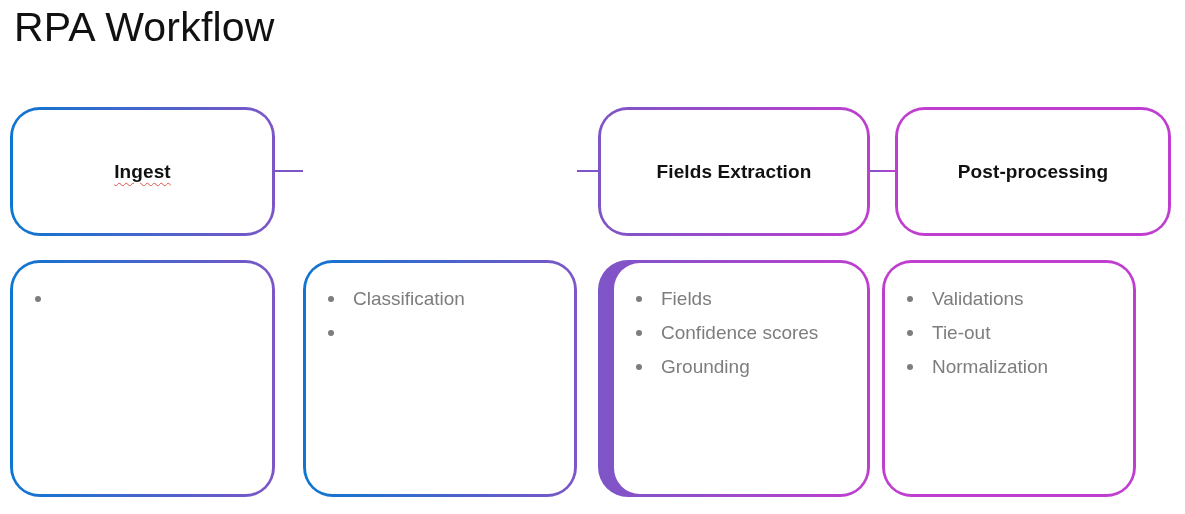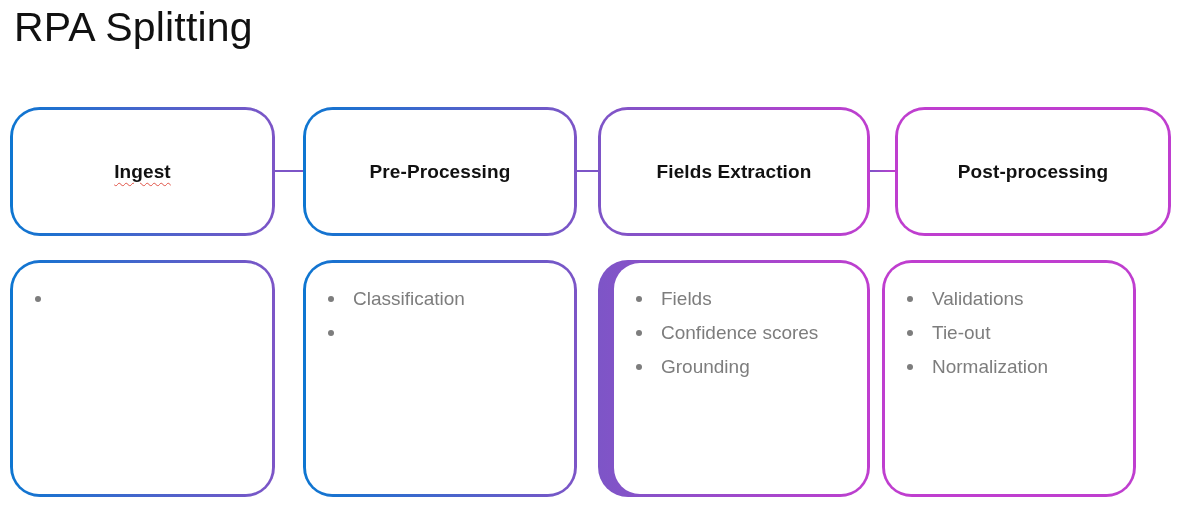--- a/index.html
+++ b/index.html
@@ -95,33 +95,28 @@
     text-decoration-color: var(--squiggle-red);
     text-decoration-thickness: 1px;
     text-underline-offset: 4px;
   }
 </style>
 </head>
 <body>
 
 <div id="canvas">
 
-  <h1 class="page-title">RPA Splitting</h1>
+  <h1 class="page-title">RPA Workflow</h1>
 
   <div class="gbox hdr-box stage-grad-a" style="left:10px; width:265px;">
     <div class="inner">
       <span class="hdr-label spell">Ingest</span>
     </div>
   </div>
 
-  <div class="gbox hdr-box stage-grad-a" style="left:303px; width:274px;">
-    <div class="inner">
-      <span class="hdr-label">Pre-Processing</span>
-    </div>
-  </div>
 
   <div class="gbox hdr-box stage-grad-b" style="left:598px; width:272px;">
     <div class="inner">
       <span class="hdr-label">Fields Extraction</span>
     </div>
   </div>
 
   <div class="gbox hdr-box stage-grad-c" style="left:895px; width:276px;">
     <div class="inner">
       <span class="hdr-label">Post-processing</span>

